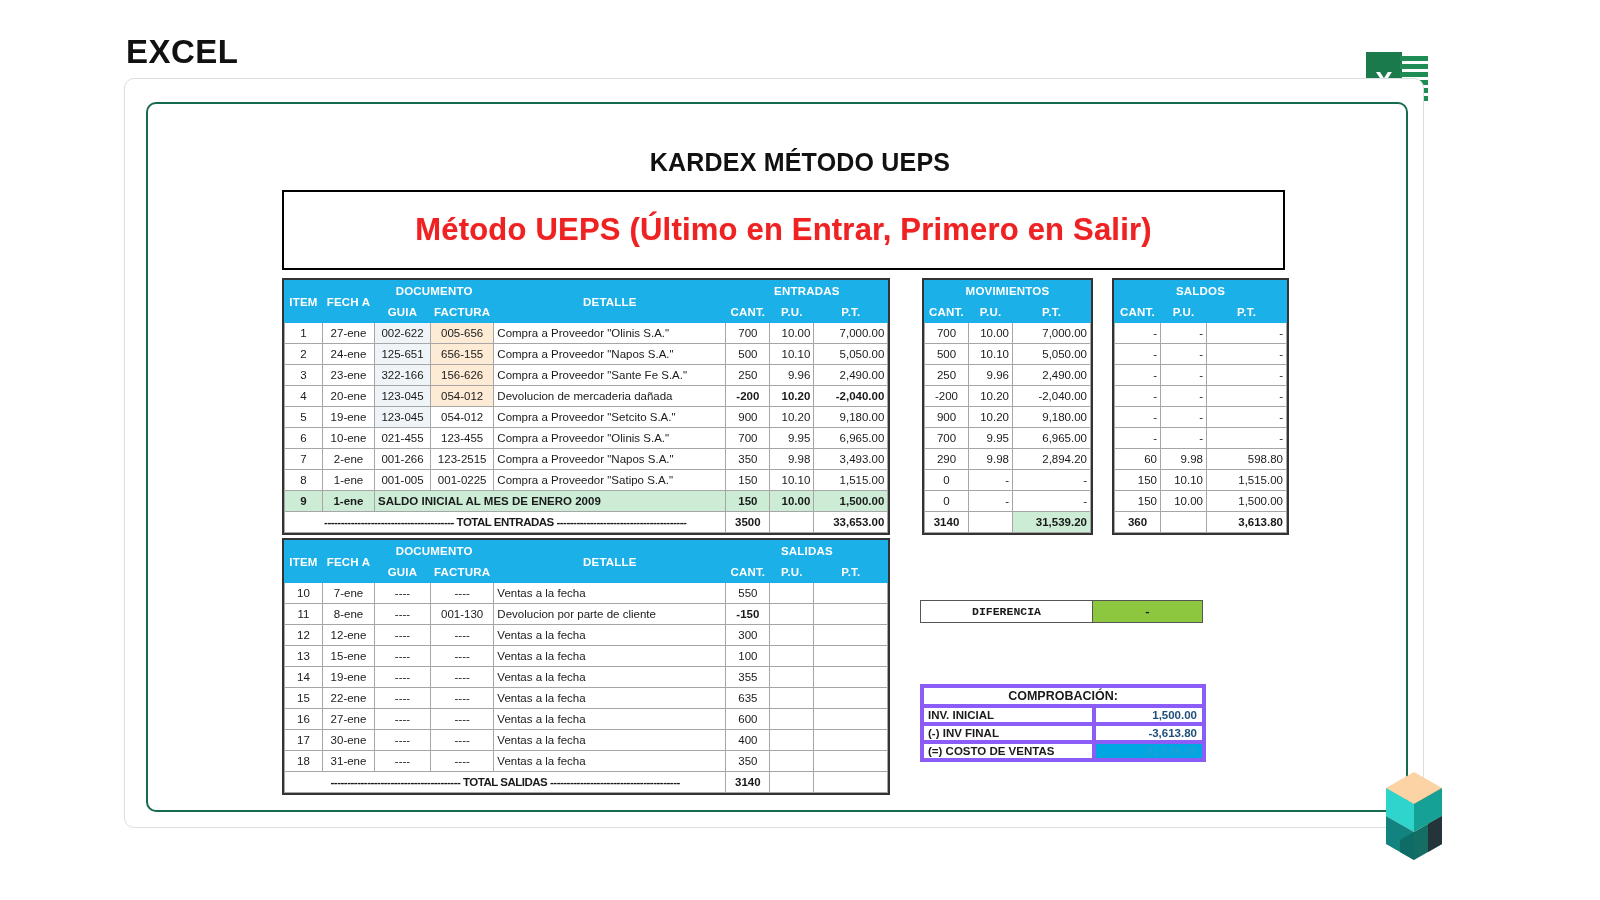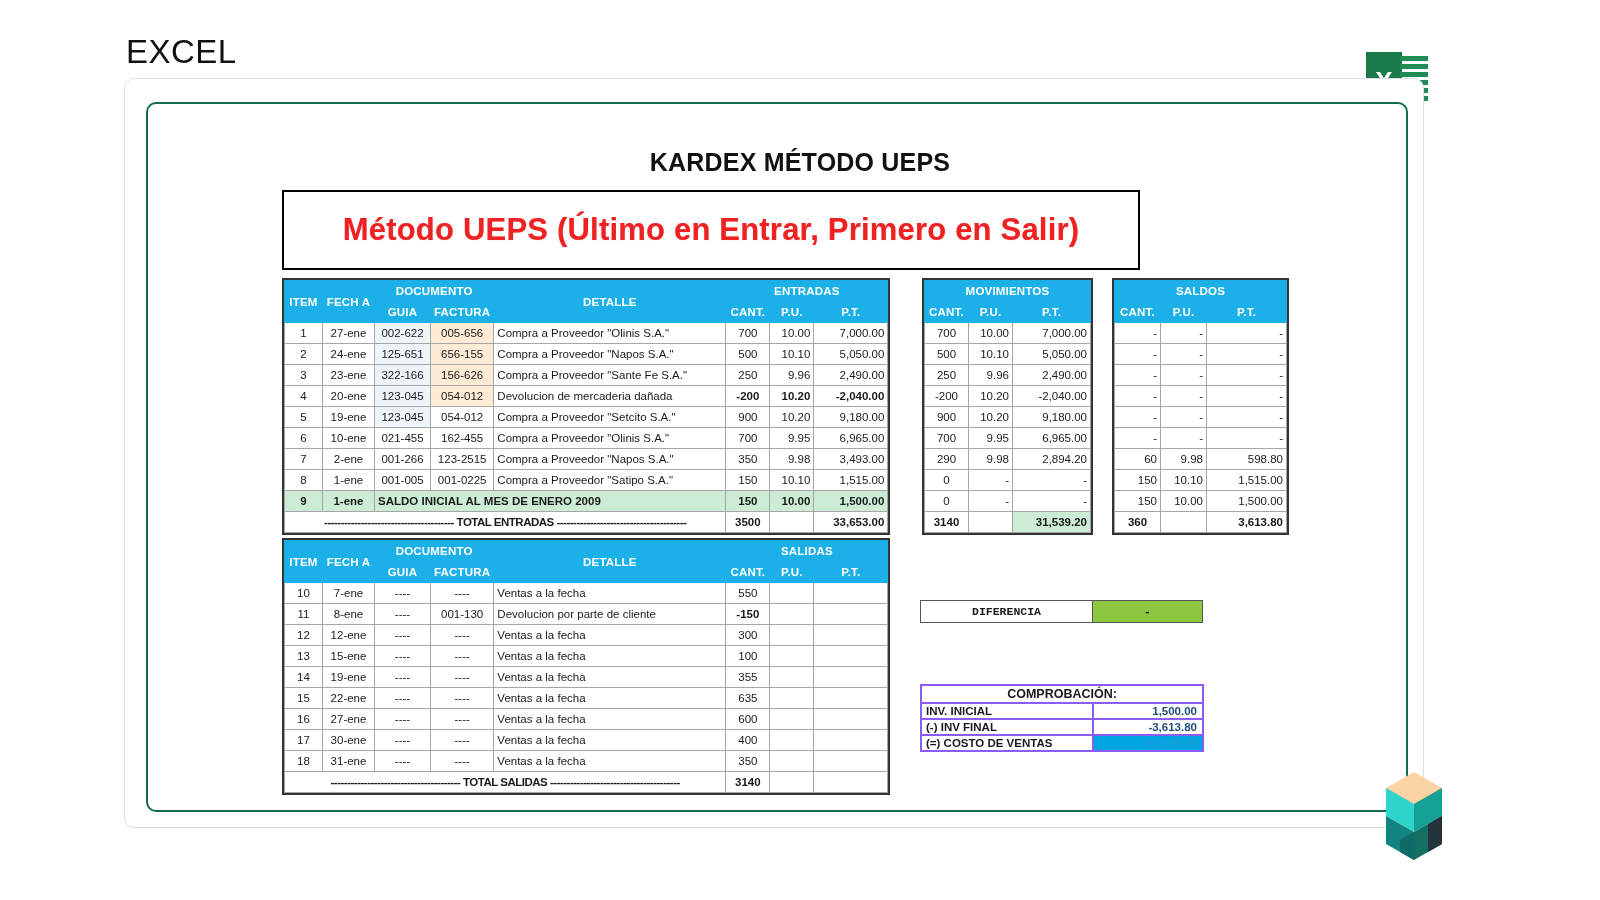--- a/index.html
+++ b/index.html
@@ -8,21 +8,21 @@
     width: 1600px; height: 900px;
     background: #ffffff;
     font-family: "Liberation Sans", sans-serif;
     overflow: hidden;
   }
   #stage { position: relative; width: 1600px; height: 900px; background:#fff; }
 
   
   .page-title {
     position: absolute; left: 126px; top: 33px;
-    font-size: 33px; font-weight: normal; letter-spacing: .5px; color: #111;
+    font-size: 33px; font-weight: bold; letter-spacing: .5px; color: #111;
   }
 
   
   .excel-icon { position:absolute; left:1366px; top:52px; width:62px; height:58px; }
   .excel-icon .doc {
     position:absolute; left:0; top:0; width:36px; height:58px;
     background:#1b7a4b; display:flex; align-items:center; justify-content:center;
   }
   .excel-icon .doc span { color:#fff; font-size:26px; font-weight:bold; line-height:1; }
   .excel-icon .grid { position:absolute; left:34px; top:4px; width:28px; height:50px; }
@@ -48,21 +48,21 @@
   }
 
   
   .slide-title {
     position:absolute; left:0; top:148px; width:1600px; text-align:center;
     font-size:25px; font-weight:bold; color:#111; letter-spacing:.2px;
   }
 
   
   .banner {
-    position:absolute; left:282px; top:190px; width:858px; height:80px;
+    position:absolute; left:282px; top:190px; width:1003px; height:80px;
     border:2px solid #000; background:#fff;
     display:flex; align-items:center; justify-content:center;
   }
   .banner span {
     color:#ee2222; font-size:31px; font-weight:bold; letter-spacing:.2px;
     text-shadow: 0 0 1px rgba(238,34,34,.4);
   }
 
   
   .blk { position:absolute; }
@@ -93,21 +93,21 @@
   
   .dif { position:absolute; left:920px; top:600px;font-family:Liberation Mono, monospace; }
   .dif table { border-collapse:collapse; }
   .dif td { border:1px solid #555; height:22px; font-size:11.5px; font-weight:bold; }
   .dif .lbl { width:172px; text-align:center; color:#1a1a1a; background:#fff; }
   .dif .val { width:110px; text-align:center; background:#8dc63f; color:#1a1a1a; }
 
   
   .comp { position:absolute; left:920px; top:684px; }
   .comp table { border-collapse:collapse; }
-  .comp td { border:2px solid #8b5cf6; height:15px; font-size:11.5px; }
+  .comp td { border:4px solid #8b5cf6; height:15px; font-size:11.5px; }
   .comp .hdr { text-align:center; font-weight:bold; font-size:12.5px; color:#1a1a1a; }
   .comp .k { width:172px; padding-left:4px; font-weight:bold; color:#1a1a1a; }
   .comp .v { width:110px; text-align:right; padding-right:5px; font-weight:bold; color:#1f4e79; }
   .comp .v.hl { background:#00a6e2; color:#1f9fd6; }
 
   
   .cube { position:absolute; left:1356px; top:760px; width:116px; height:116px; }
 </style>
 </head>
 <body>
@@ -217,21 +217,21 @@
             <td class="c">054-012</td>
             <td class="l">Compra a Proveedor "Setcito S.A."</td>
             <td class="c">900</td>
             <td class="r">10.20</td>
             <td class="r">9,180.00</td>
           </tr>
           <tr>
             <td class="c">6</td>
             <td class="c">10-ene</td>
             <td class="c">021-455</td>
-            <td class="c">162-455</td>
+            <td class="c">123-455</td>
             <td class="l">Compra a Proveedor "Olinis S.A."</td>
             <td class="c">700</td>
             <td class="r">9.95</td>
             <td class="r">6,965.00</td>
           </tr>
           <tr>
             <td class="c">7</td>
             <td class="c">2-ene</td>
             <td class="c">001-266</td>
             <td class="c">123-2515</td>

